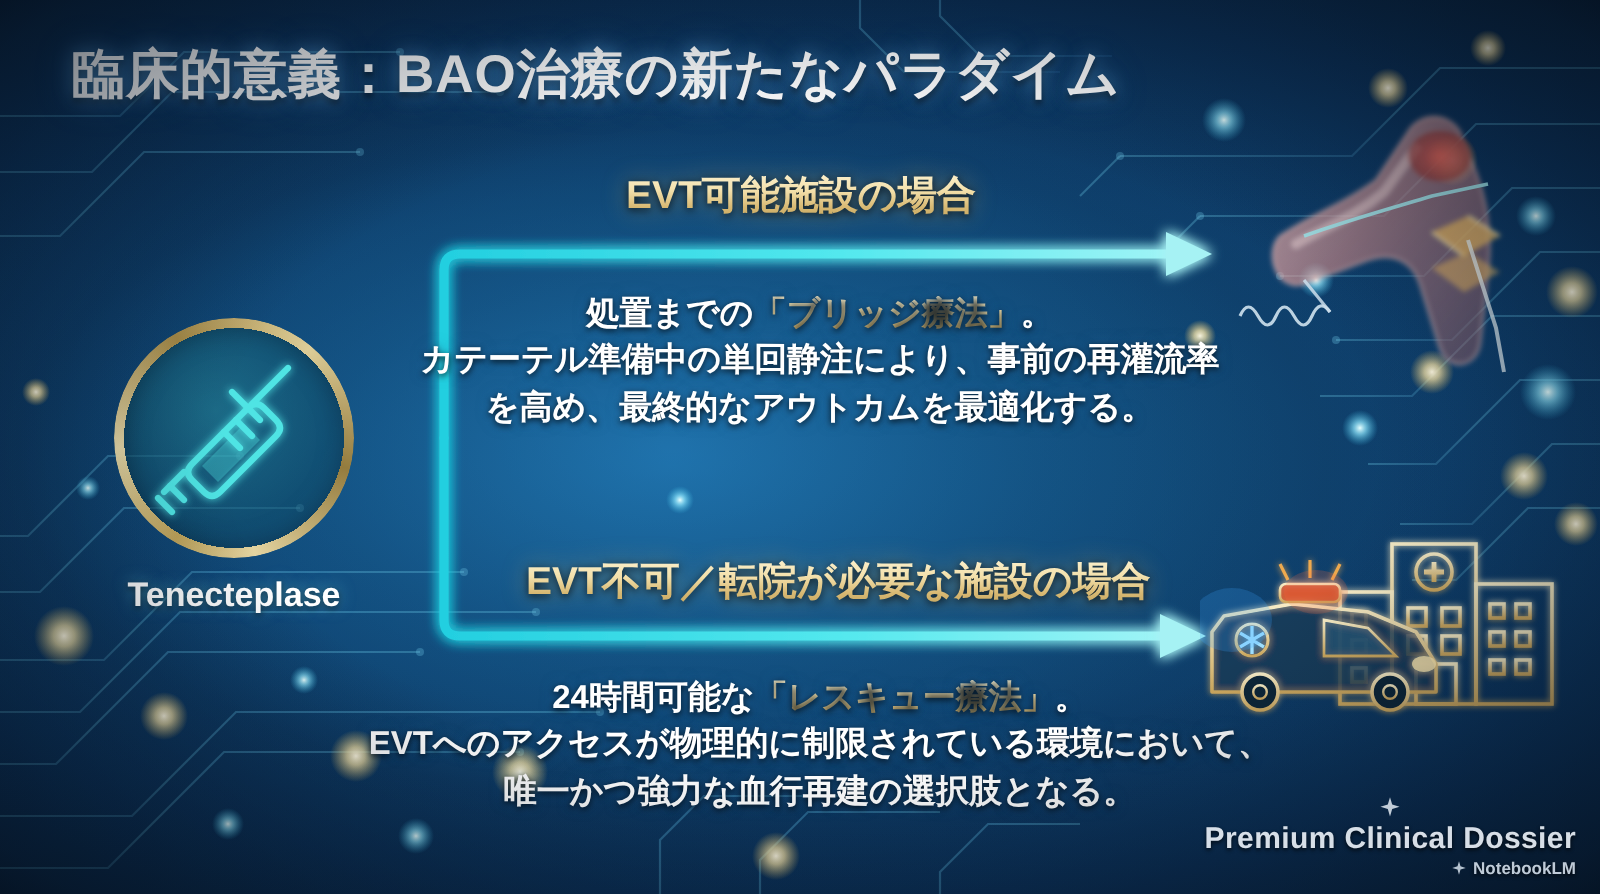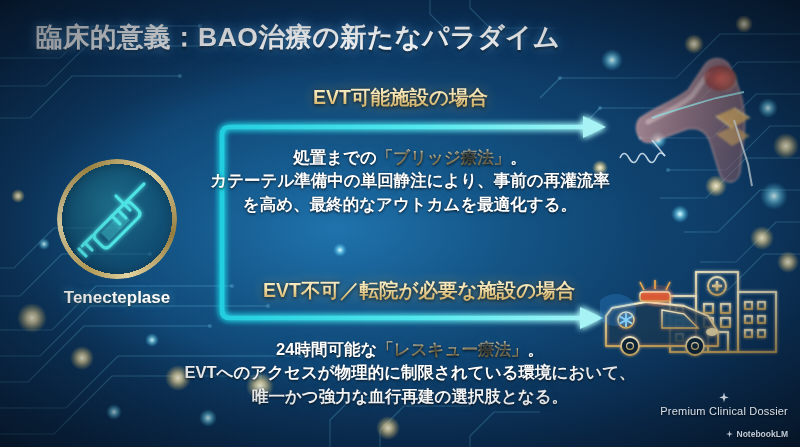--- a/index.html
+++ b/index.html
@@ -69,25 +69,25 @@
   .para .hl{
     background:linear-gradient(180deg,#fdf2cf 0%,#edd79e 50%,#cfae66 100%);
     -webkit-background-clip:text;background-clip:text;color:transparent;
   }
   
   .footer{
     position:absolute;right:12px;bottom:8px;text-align:center;
     opacity:.92;
   }
   .footer-main{
-    font-size:11px;font-weight:normal;color:#e9eff6;letter-spacing:.2px;
+    font-size:15px;font-weight:bold;color:#e9eff6;letter-spacing:.2px;
     text-shadow:0 1px 2px rgba(0,0,0,.8);
   }
   .footer-sub{
-    font-size:8.5px;font-weight:bold;color:#cfdae6;margin-top:12px;
+    font-size:8.5px;font-weight:bold;color:#cfdae6;margin-top:1px;
     text-shadow:0 1px 2px rgba(0,0,0,.8);
     display:flex;align-items:center;justify-content:flex-end;gap:3px;
   }
   .footer-spark{display:block;margin:0 auto 1px;}
 </style>
 </head>
 <body>
 
 <div id="slide">
 

